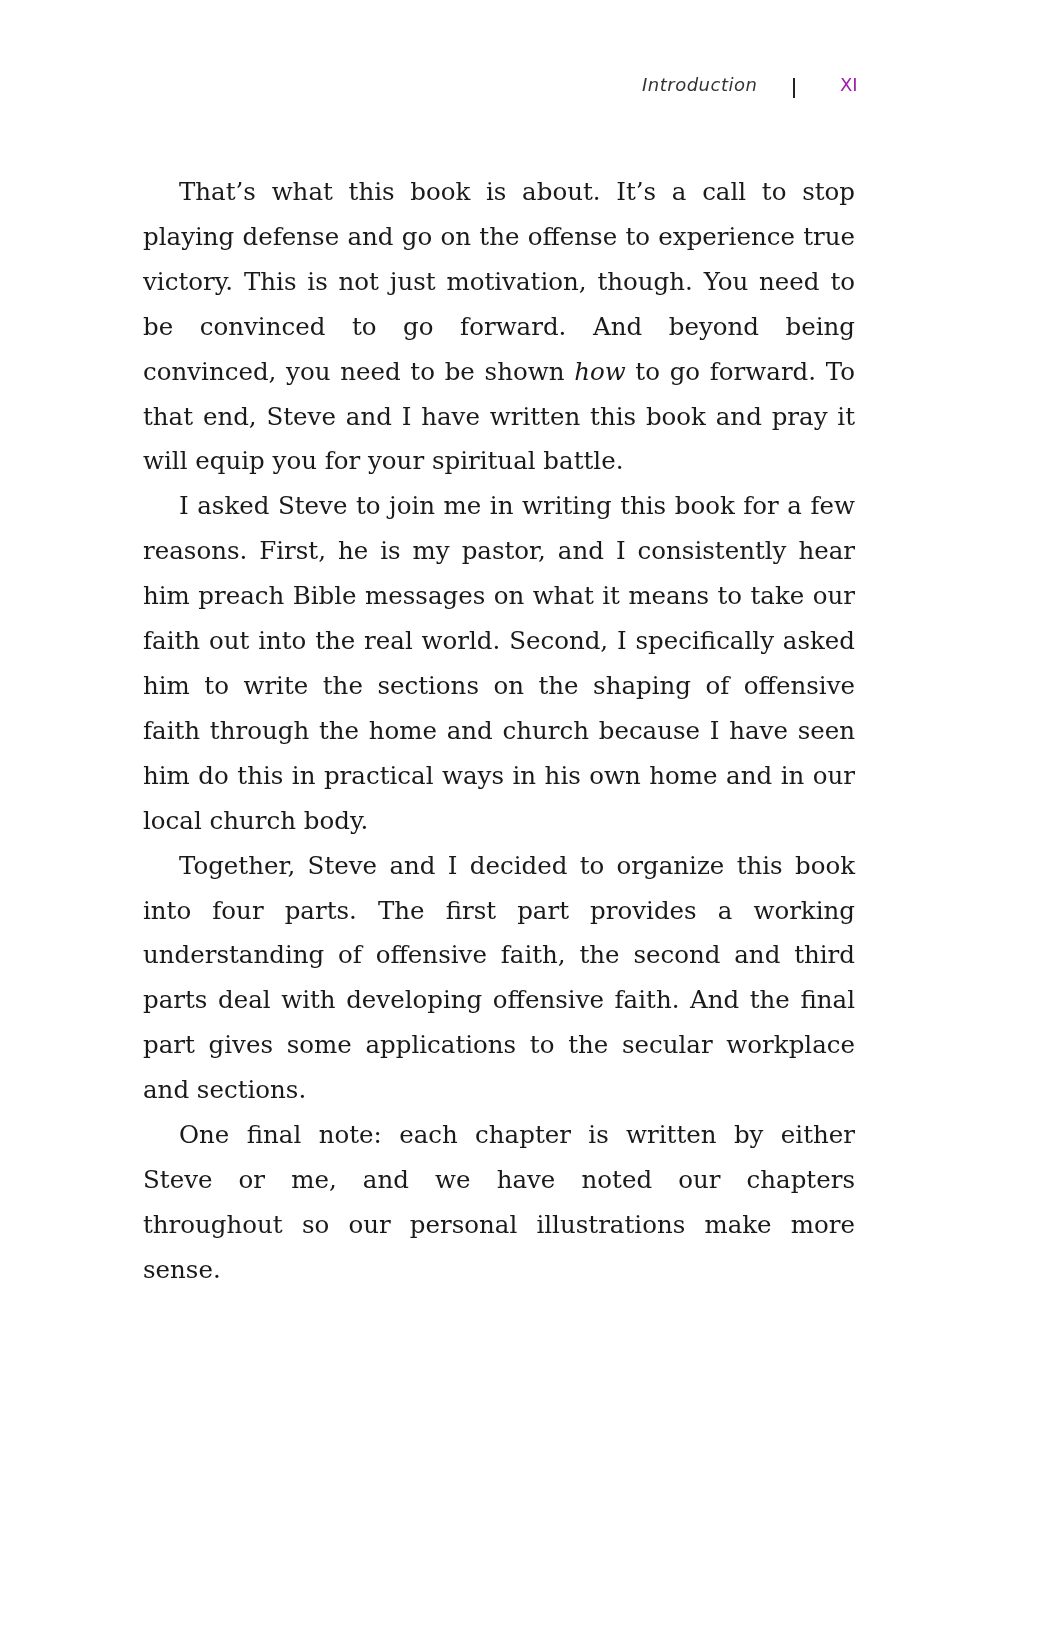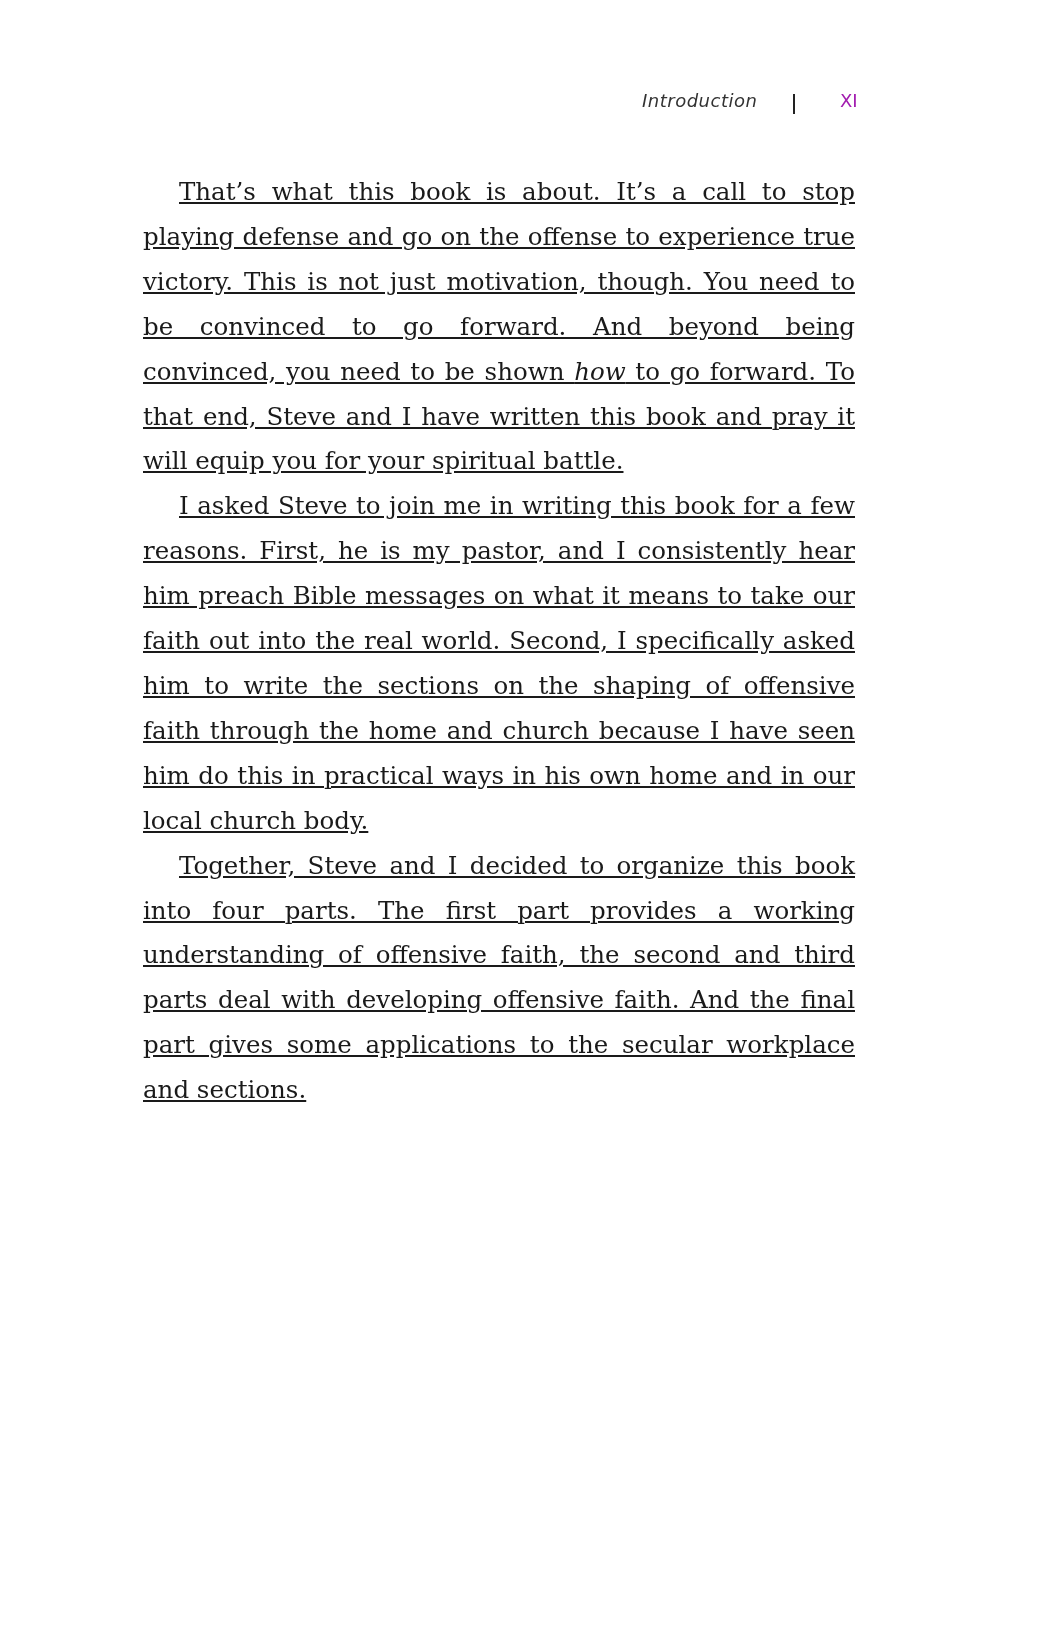--- a/index.html
+++ b/index.html
@@ -1,31 +1,32 @@
 <!DOCTYPE html>
 <html><head>
 <meta charset="utf-8">
 <style>
   html, body { margin: 0; padding: 0; background: #ffffff; }
   body { width: 1050px; height: 1650px; position: relative; overflow: hidden; }
-  .header { position: absolute; top: 88px; left: 0; width: 962px; height: 30px; }
+  .header { position: absolute; top: 72px; left: 0; width: 962px; height: 30px; }
   .running-head { position: absolute; left: 642px; top: 2px; font-family: "DejaVu Sans", sans-serif; font-style: italic; font-size: 18px; color: #333; letter-spacing: 0.5px; }
   .sep { position: absolute; left: 793px; top: 6px; width: 2px; height: 20px; background: #222; }
   .pagenum { position: absolute; left: 840px; top: 2px; font-family: "DejaVu Sans", sans-serif; font-size: 18px; color: #a21caf; }
   .body-text { position: absolute; left: 143px; top: 170px; width: 712px; font-family: "DejaVu Serif", serif; font-size: 24.5px; line-height: 44.9px; color: #1a1a1a; text-align: justify; }
   .body-text p { margin: 0; text-indent: 0; }
-  .body-text p.indent { text-indent: 36px; text-decoration: underline; }
+  .body-text p.indent { text-indent: 36px; }
   em { font-style: italic; }
 </style>
 </head>
 <body>
 
 <div class="header">
   <span class="running-head">Introduction</span>
   <span class="sep"></span>
   <span class="pagenum">XI</span>
 </div>
 
 <div class="body-text">
   <p class="indent"><span>That’s what this book is about. It’s a call to stop playing defense and go on the offense to experience true victory. This is not just motivation, though. You need to be convinced to go forward. And beyond being convinced, you need to be shown </span><em>how</em><span> to go forward. To that end, Steve and I have written this book and pray it will equip you for your spiritual battle.</span></p>
   <p class="indent">I asked Steve to join me in writing this book for a few reasons. First, he is my pastor, and I consistently hear him preach Bible messages on what it means to take our faith out into the real world. Second, I specifically asked him to write the sections on the shaping of offensive faith through the home and church because I have seen him do this in practical ways in his own home and in our local church body.</p>
   <p class="indent">Together, Steve and I decided to organize this book into four parts. The first part provides a working understanding of offensive faith, the second and third parts deal with developing offensive faith. And the final part gives some applications to the secular workplace and sections.</p>
+  <p class="indent">One final note: each chapter is written by either Steve or me, and we have noted our chapters throughout so our personal illustrations make more sense.</p>
 </div>
 
 </body></html>

